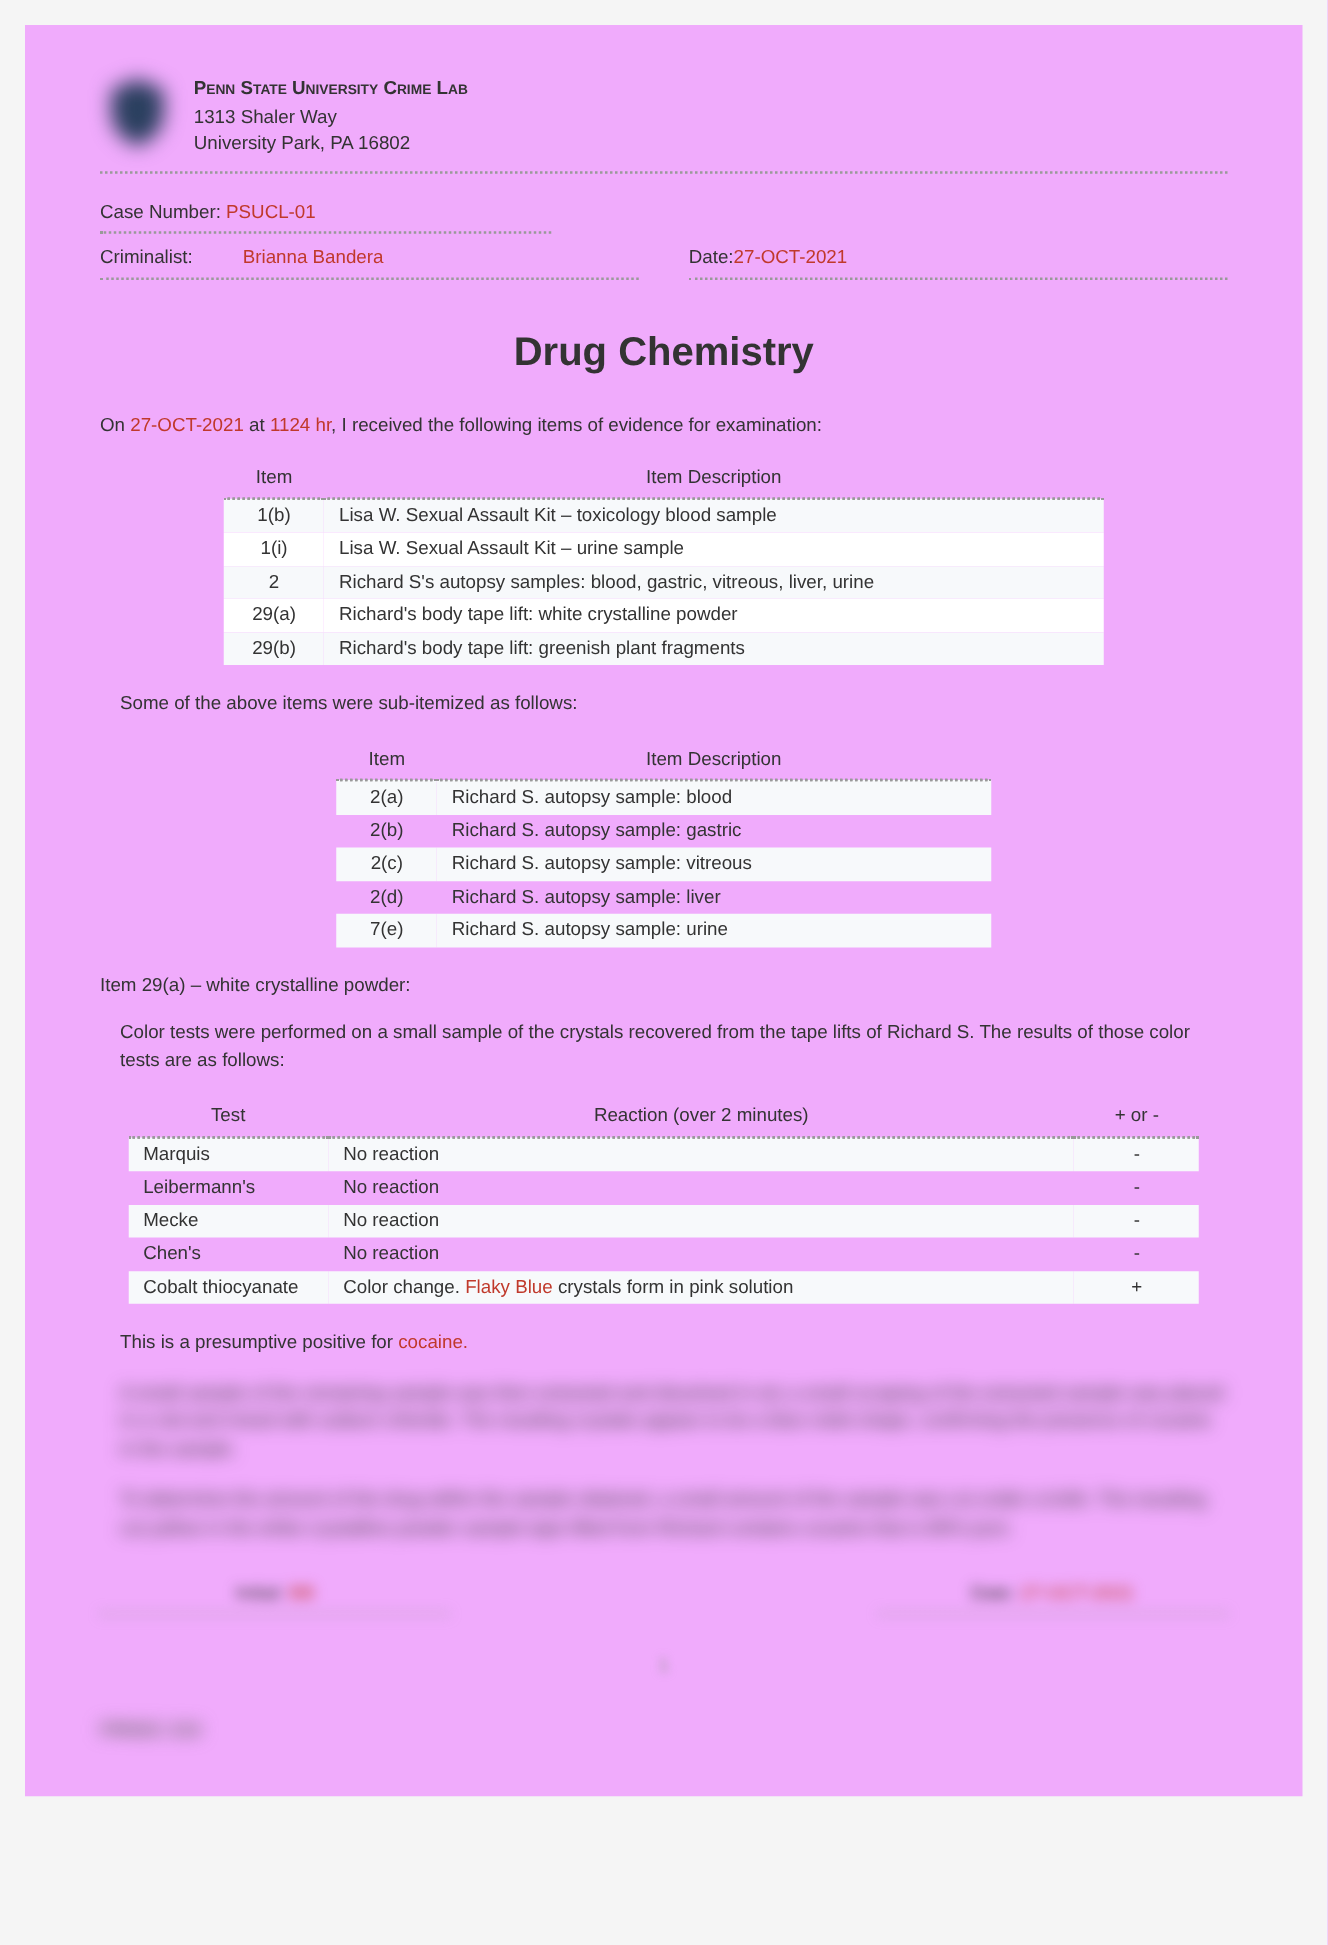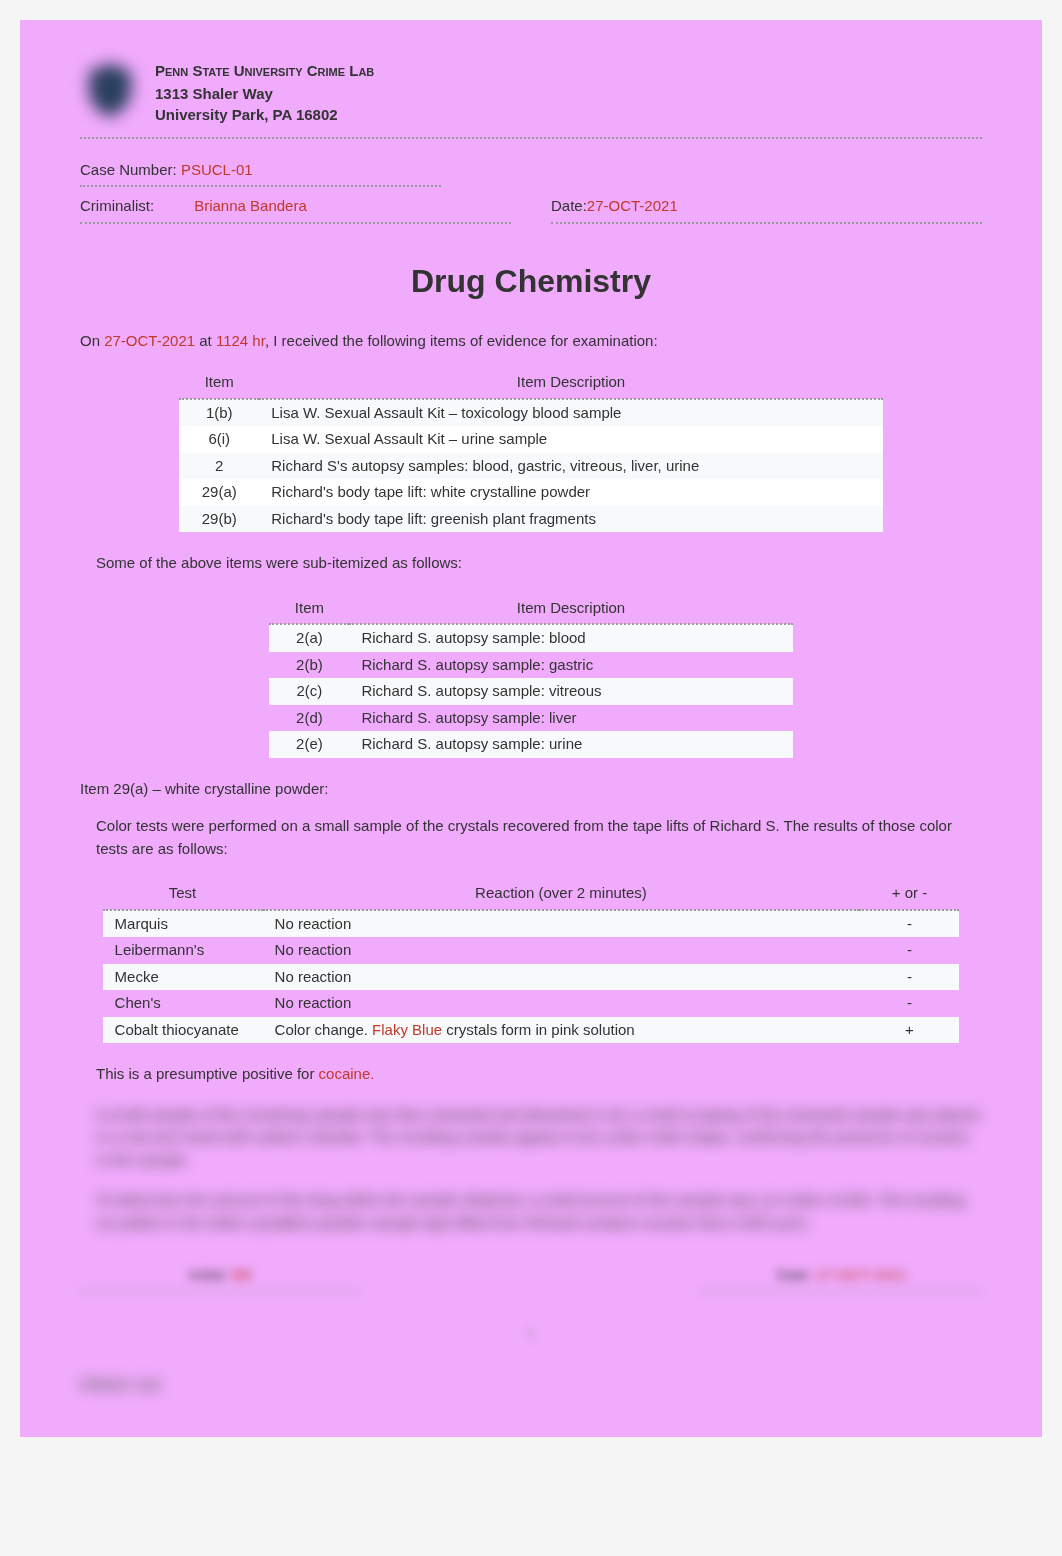--- a/index.html
+++ b/index.html
@@ -43,21 +43,20 @@
     }
     .header-text {
       flex: 1;
     }
     .lab-name {
       font-weight: bold;
       font-variant: small-caps;
     }
     .lab-addr {
       line-height: 1.4;
-      font-weight: bold;
     }
     .meta-row {
       display: flex;
       border-bottom: 2px dotted #999;
       margin-bottom: 8px;
       padding-bottom: 4px;
     }
     .meta-left {
       flex: 1;
     }
@@ -237,21 +236,21 @@
         <th>Item</th>
         <th>Item Description</th>
       </tr>
     </thead>
     <tbody id="items-body">
         <tr>
           <td>1(b)</td>
           <td>Lisa W. Sexual Assault Kit – toxicology blood sample</td>
         </tr>
         <tr>
-          <td>6(i)</td>
+          <td>1(i)</td>
           <td>Lisa W. Sexual Assault Kit – urine sample</td>
         </tr>
         <tr>
           <td>2</td>
           <td>Richard S's autopsy samples: blood, gastric, vitreous, liver, urine</td>
         </tr>
         <tr>
           <td>29(a)</td>
           <td>Richard's body tape lift: white crystalline powder</td>
         </tr>
@@ -282,21 +281,21 @@
         </tr>
         <tr>
           <td>2(c)</td>
           <td>Richard S. autopsy sample: vitreous</td>
         </tr>
         <tr>
           <td>2(d)</td>
           <td>Richard S. autopsy sample: liver</td>
         </tr>
         <tr>
-          <td>2(e)</td>
+          <td>7(e)</td>
           <td>Richard S. autopsy sample: urine</td>
         </tr>
       </tbody>
   </table>
 
   <p class="section-label">Item 29(a) – white crystalline powder:</p>
 
   <p class="para">Color tests were performed on a small sample of the crystals recovered from the tape lifts of Richard S. The results of those color tests are as follows:</p>
 
   <table class="color-table">

